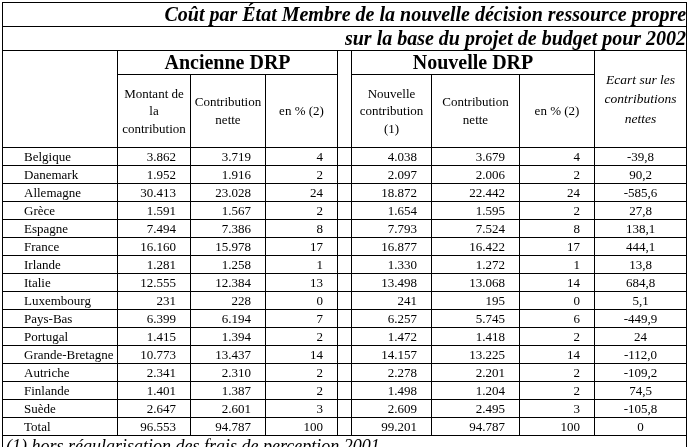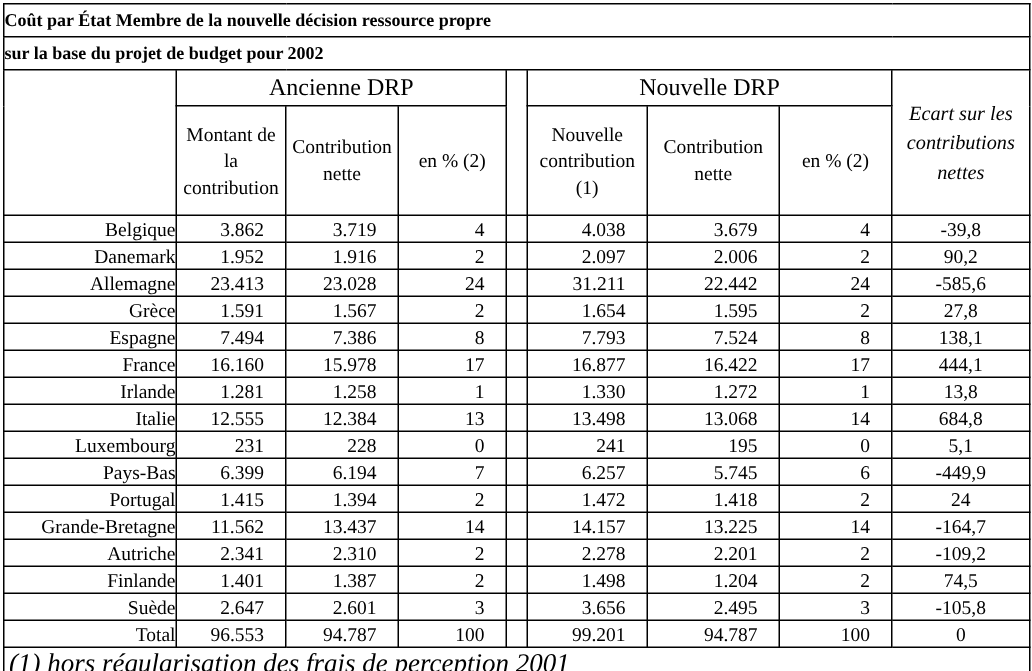--- a/index.html
+++ b/index.html
@@ -13,28 +13,29 @@
     background: #fff;
   }
   td {
     border: 1px solid #000;
     overflow: hidden;
     vertical-align: middle;
     padding: 0;
   }
   .title {
     font-weight: bold;
-    text-align: left;
-    font-size: 12px;
+    text-align: right;
+    font-size: 20px;
     height: 21px;
+    font-style: italic;
   }
   .group {
-    font-weight: normal;
+    font-weight: bold;
     text-align: center;
-    font-size: 16px;
+    font-size: 20px;
     height: 23px;
   }
   .corner { background: #fff; }
   .colhead {
     text-align: center;
     font-size: 13px;
     line-height: 1.35;
     height: 68px;
     padding: 2px 1px;
   }
@@ -43,21 +44,21 @@
     text-align: center;
     font-size: 13.5px;
     line-height: 1.45;
     padding: 2px 4px;
   }
   tbody td {
     font-size: 13px;
     height: 17px;
     line-height: 1;
   }
-  .state { text-align: right; padding-left: 0; }
+  .state { text-align: left; padding-left: 21px; }
   .num   { text-align: right; padding-right: 14px; }
   .ecart { text-align: center; margin-left: 13px; }
   .sepcell { background: #fff; }
   .footnote {
     font-style: italic;
     font-size: 18px;
     height: 16px;
     text-align: left;
     padding-left: 3px;
   }
@@ -120,25 +121,25 @@
         <td class="num">1.916</td>
         <td class="num">2</td>
         <td class="sepcell"></td>
         <td class="num">2.097</td>
         <td class="num">2.006</td>
         <td class="num">2</td>
         <td class="ecart">90,2</td>
       </tr>
       <tr>
         <td class="state">Allemagne</td>
-        <td class="num">23.413</td>
+        <td class="num">30.413</td>
         <td class="num">23.028</td>
         <td class="num">24</td>
         <td class="sepcell"></td>
-        <td class="num">31.211</td>
+        <td class="num">18.872</td>
         <td class="num">22.442</td>
         <td class="num">24</td>
         <td class="ecart">-585,6</td>
       </tr>
       <tr>
         <td class="state">Grèce</td>
         <td class="num">1.591</td>
         <td class="num">1.567</td>
         <td class="num">2</td>
         <td class="sepcell"></td>
@@ -219,28 +220,28 @@
         <td class="num">1.394</td>
         <td class="num">2</td>
         <td class="sepcell"></td>
         <td class="num">1.472</td>
         <td class="num">1.418</td>
         <td class="num">2</td>
         <td class="ecart">24</td>
       </tr>
       <tr>
         <td class="state">Grande-Bretagne</td>
-        <td class="num">11.562</td>
+        <td class="num">10.773</td>
         <td class="num">13.437</td>
         <td class="num">14</td>
         <td class="sepcell"></td>
         <td class="num">14.157</td>
         <td class="num">13.225</td>
         <td class="num">14</td>
-        <td class="ecart">-164,7</td>
+        <td class="ecart">-112,0</td>
       </tr>
       <tr>
         <td class="state">Autriche</td>
         <td class="num">2.341</td>
         <td class="num">2.310</td>
         <td class="num">2</td>
         <td class="sepcell"></td>
         <td class="num">2.278</td>
         <td class="num">2.201</td>
         <td class="num">2</td>
@@ -256,21 +257,21 @@
         <td class="num">1.204</td>
         <td class="num">2</td>
         <td class="ecart">74,5</td>
       </tr>
       <tr>
         <td class="state">Suède</td>
         <td class="num">2.647</td>
         <td class="num">2.601</td>
         <td class="num">3</td>
         <td class="sepcell"></td>
-        <td class="num">3.656</td>
+        <td class="num">2.609</td>
         <td class="num">2.495</td>
         <td class="num">3</td>
         <td class="ecart">-105,8</td>
       </tr>
       <tr>
         <td class="state">Total</td>
         <td class="num">96.553</td>
         <td class="num">94.787</td>
         <td class="num">100</td>
         <td class="sepcell"></td>

